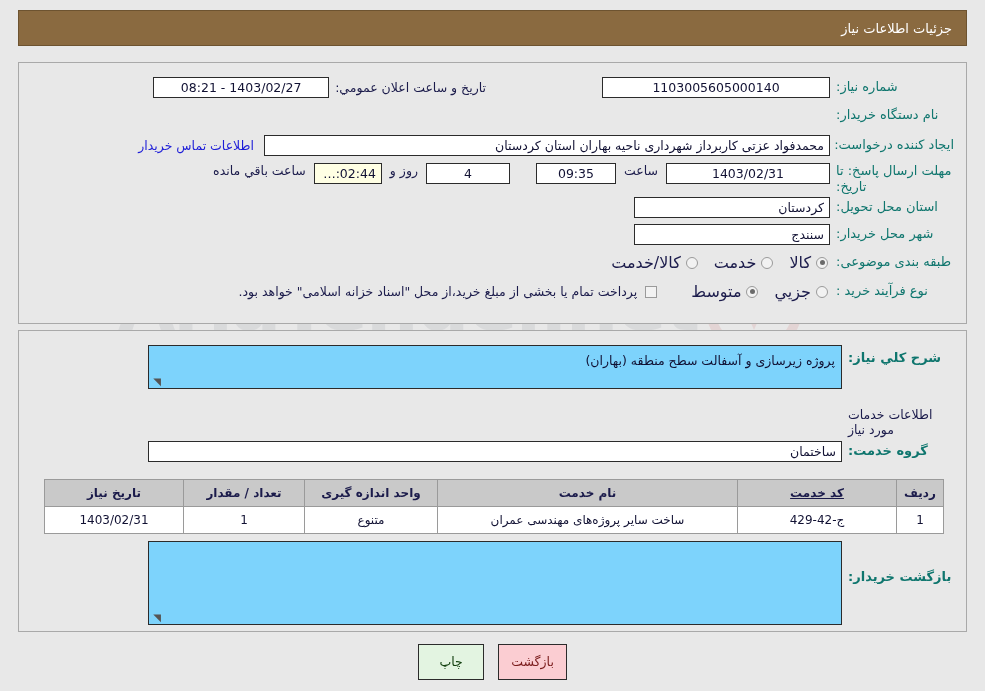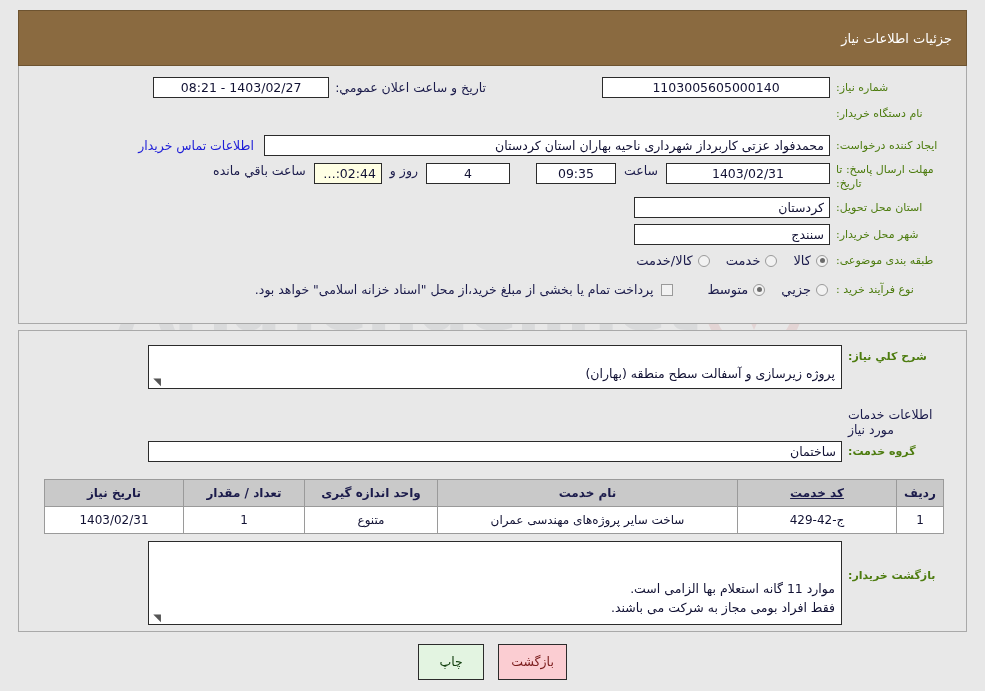--- a/index.html
+++ b/index.html
@@ -51,21 +51,21 @@
     direction: ltr;
     white-space: nowrap;
   }
 
   
   #page-header {
     position: absolute;
     right: 18px;
     left: 18px;
     top: 10px;
-    height: 56px;
+    height: 36px;
     background: #8a6a40;
     border: 1px solid #6d5330;
     color: #ffffff;
     display: flex;
     align-items: center;
     justify-content: flex-start;
     padding: 0 14px;
     box-sizing: border-box;
     font-size: 13px;
     z-index: 2;
@@ -85,22 +85,22 @@
   #panel-main { top: 330px; height: 302px; }
 
   
   .row {
     position: absolute;
     display: flex;
     align-items: center;
     white-space: nowrap;
   }
   .lbl {
-    color: #4d7c0f;
-    font-size: 11px;
+    color: #0f766e;
+    font-size: 13px;
     text-align: left;
     line-height: 1.25;
   }
   .lbl.two-line { text-align: left; }
 
   .fld {
     background: #ffffff;
     border: 1px solid #2b2b2b;
     box-sizing: border-box;
     height: 21px;
@@ -133,40 +133,40 @@
   }
   .radio.sel::after {
     content: "";
     position: absolute;
     left: 2.5px; top: 2.5px;
     width: 5px; height: 5px;
     border-radius: 50%;
     background: #6a6a6a;
   }
   .radio-lbl {
-    font-size: 13px;
+    font-size: 16px;
     color: #1b1b4b;
     margin: 0 5px 0 16px;
     text-align: right;
   }
   .chk {
     width: 12px; height: 12px;
     border: 1px solid #9a9a9a;
     background: #f2f2f2;
     box-sizing: border-box;
     display: inline-block;
     flex: none;
   }
 
   
   .ta {
-    background: #ffffff;
+    background: #7dd3fc;
     border: 1px solid #2b2b2b;
     box-sizing: border-box;
-    padding: 19px 6px;
+    padding: 6px 6px;
     font-size: 12.5px;
     color: #111133;
     position: relative;
     overflow: hidden;
     line-height: 1.5;
   }
   .ta .grip {
     position: absolute;
     left: 2px; bottom: 1px;
     width: 10px; height: 10px;
@@ -357,22 +357,20 @@
         <td>متنوع</td>
         <td>1</td>
         <td>1403/02/31</td>
       </tr>
     </tbody>
   </table>
 
   <div class="row" style="right:12px; top:210px; align-items:flex-start;">
     <span class="lbl bold-lbl" style="width:106px; padding-top:28px;">بازگشت خریدار:</span>
     <span class="ta" style="width:694px; height:84px; margin-right:6px; white-space:pre-line;">
-      <span style="white-space:pre-line;">موارد 11 گانه استعلام بها الزامی است.
-فقط افراد بومی مجاز به شرکت می باشند.</span>
       <span class="grip">◥</span>
     </span>
   </div>
 </div>
 
 <div id="footer-bar">
   <button class="btn btn-back">بازگشت</button>
   <button class="btn btn-print">چاپ</button>
 </div>
 

